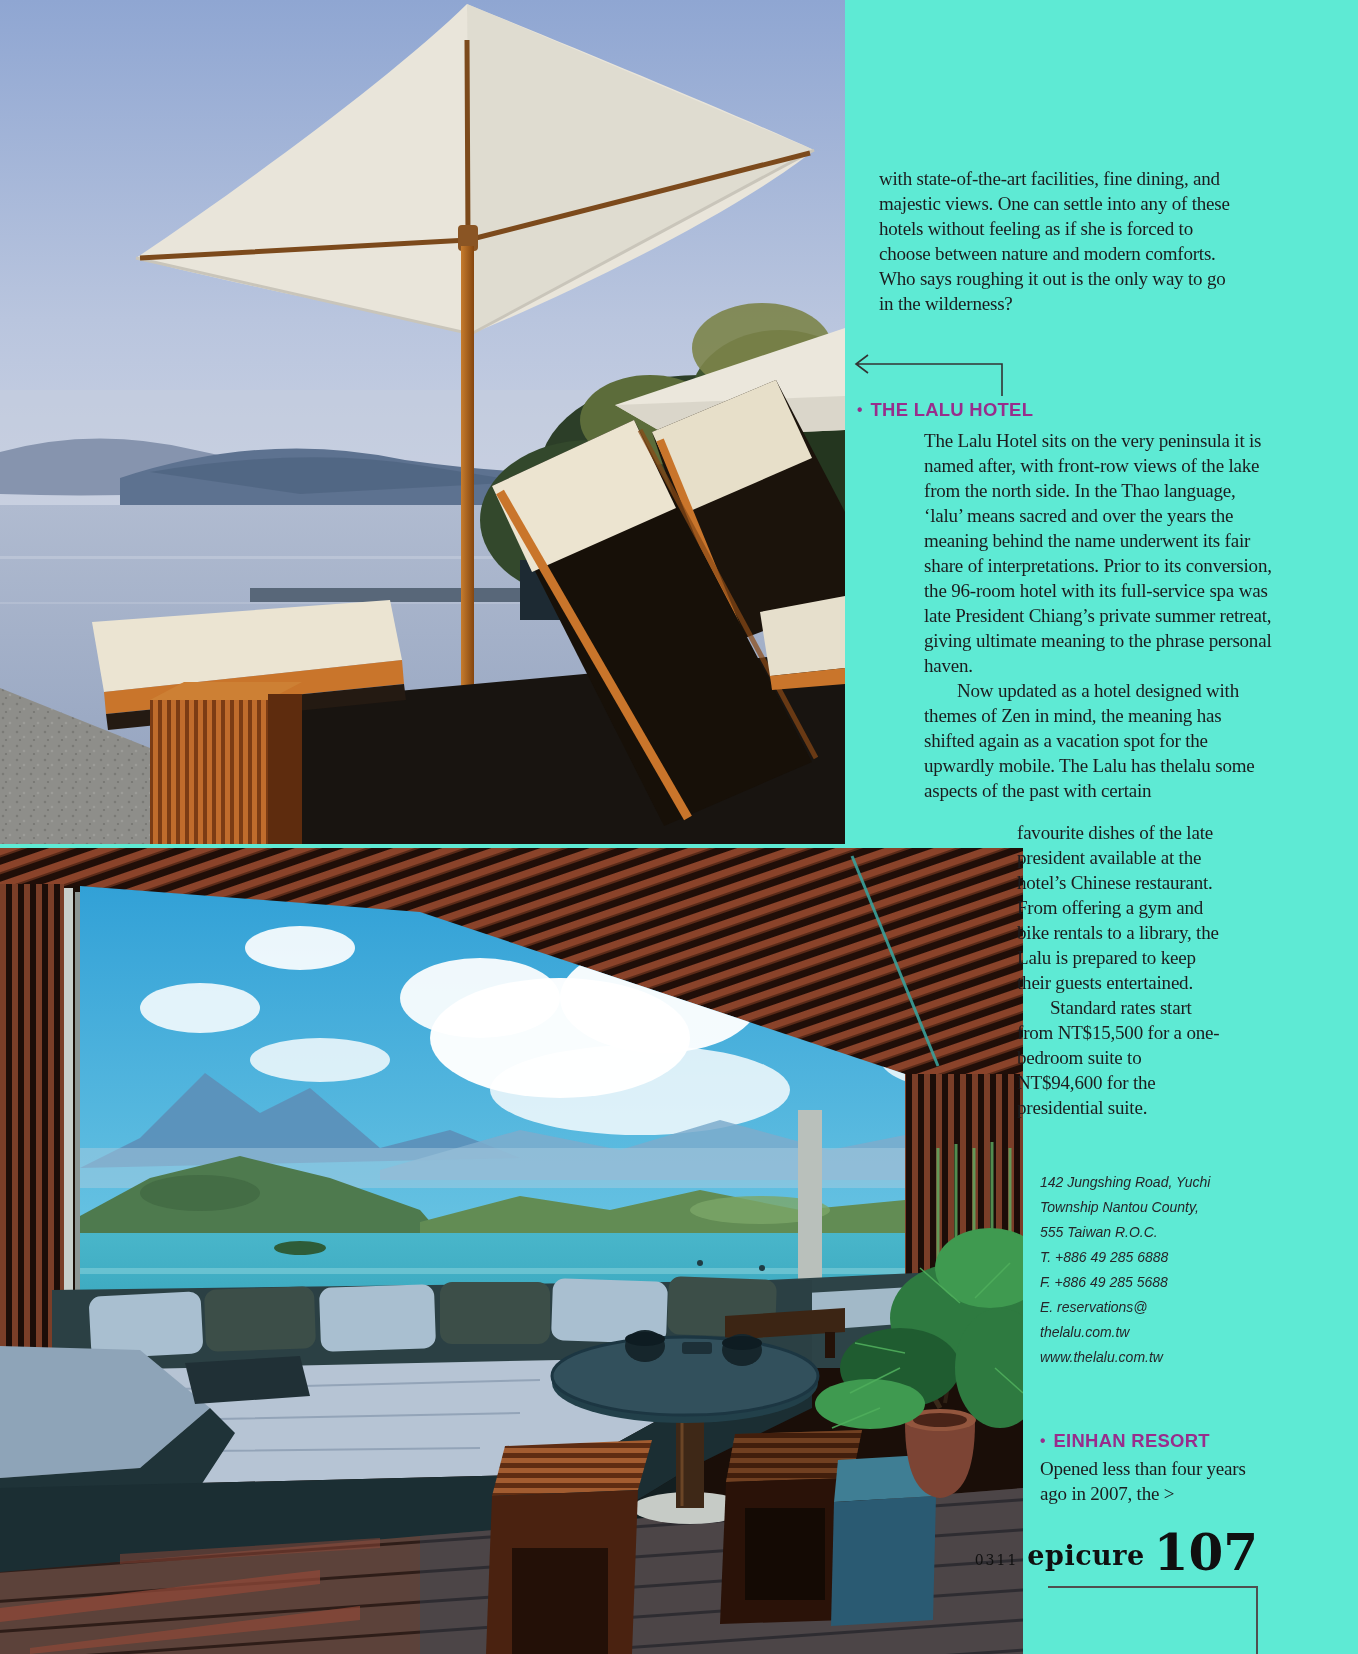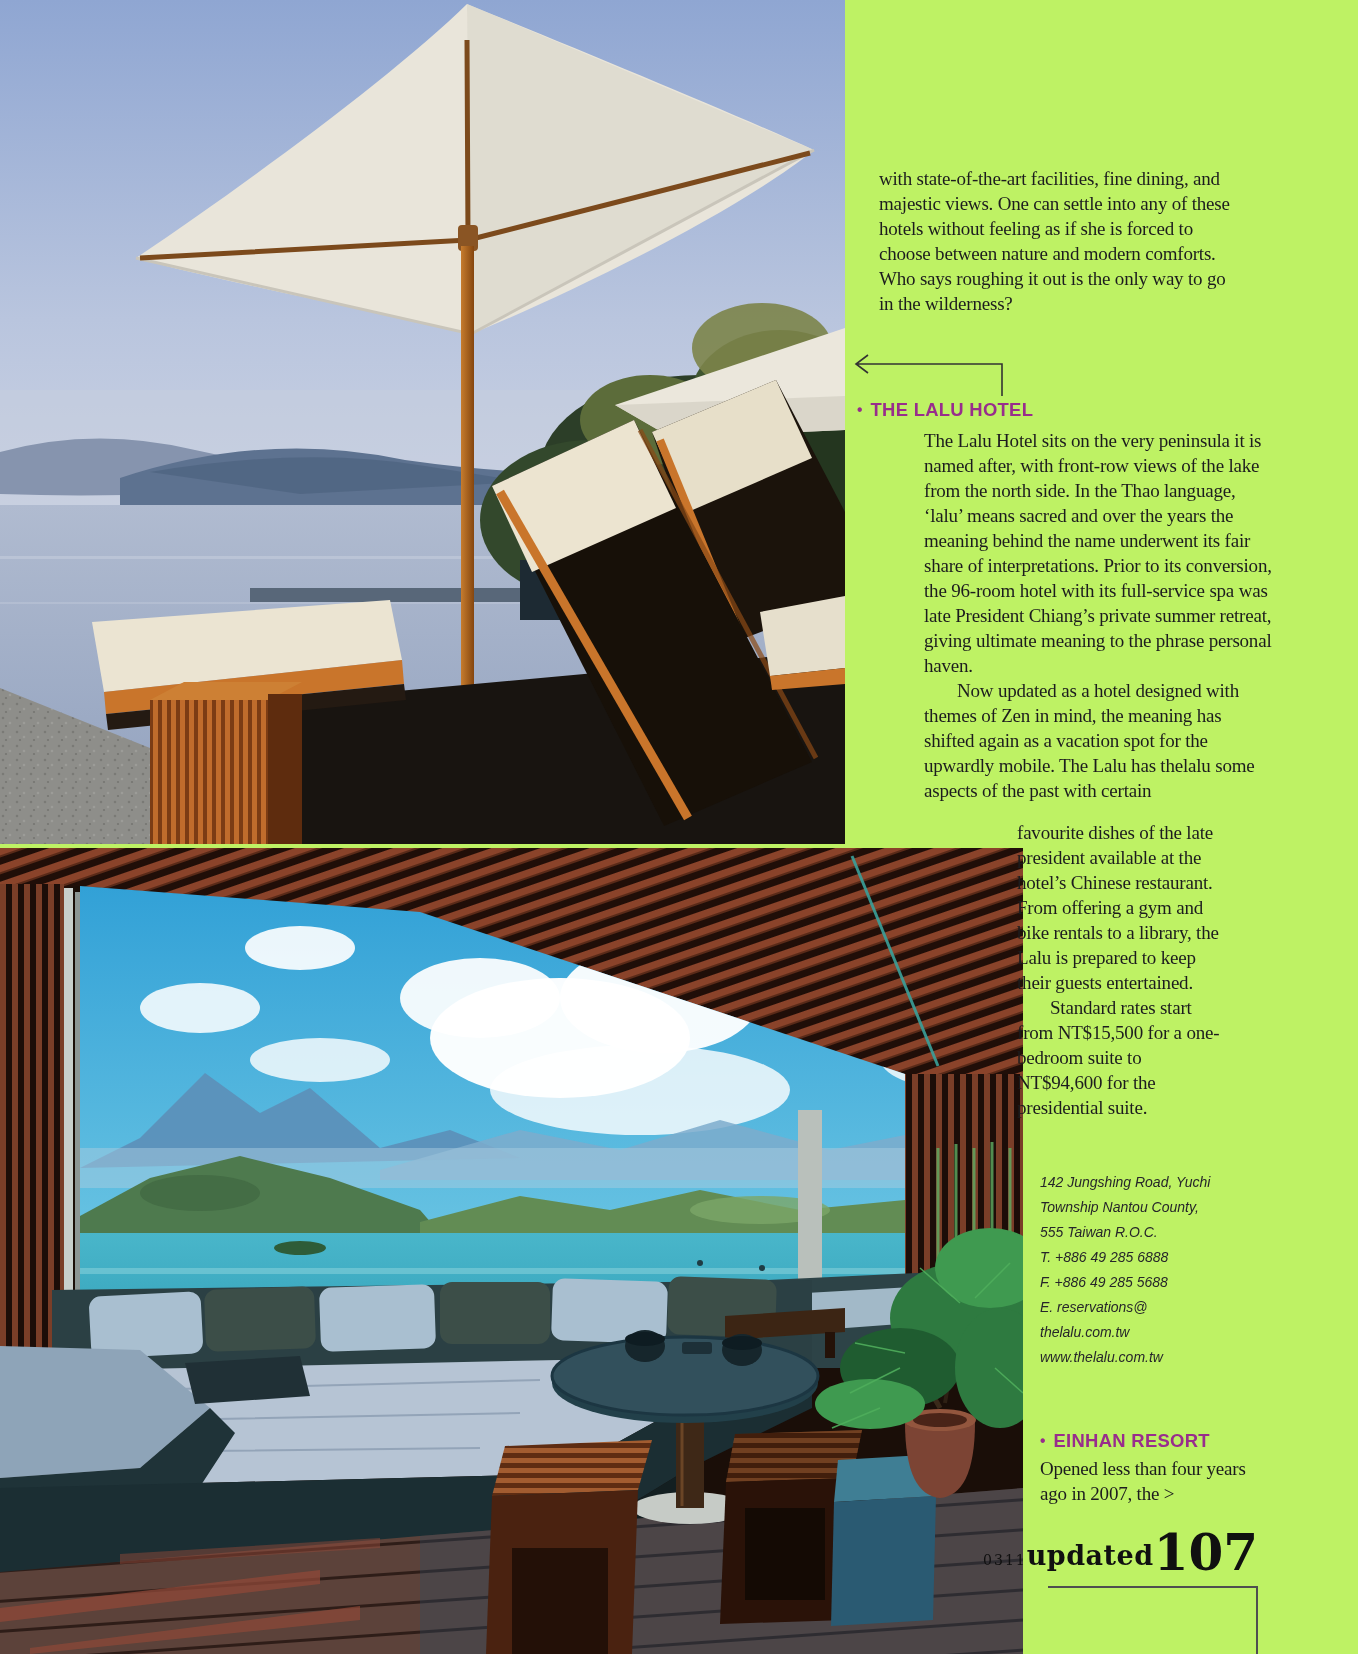--- a/index.html
+++ b/index.html
@@ -1,16 +1,16 @@
 <!DOCTYPE html>
 <html><head>
 <meta charset="utf-8">
 <style>
   html,body{margin:0;padding:0;background:#ffffff;}
-  .page{position:relative;width:1358px;height:1654px;background:#bef264;overflow:hidden;}
+  .page{position:relative;width:1358px;height:1654px;background:#5eead4;overflow:hidden;}
 
   
   .photo-top{position:absolute;left:0;top:0;width:845px;height:844px;}
   .photo-bottom{position:absolute;left:0;top:848px;width:1023px;height:806px;}
   .photo-top svg,.photo-bottom svg{display:block;width:100%;height:100%;}
 
   
   .body-serif{font-family:"Liberation Serif",serif;font-size:19px;line-height:25px;
               color:#1c1c1e;letter-spacing:-0.2px;}
   .body-serif p{margin:0;}
@@ -32,21 +32,21 @@
 
   .einhan-head{position:absolute;left:1040px;top:1430px;}
   .einhan-teaser{position:absolute;left:1040px;top:1456px;width:215px;}
 
   
   .callout-arrow{position:absolute;left:846px;top:352px;}
 
   
   .folio{position:absolute;left:1048px;top:1540px;width:210px;height:46px;
          border-bottom:2px solid #4f4f4f;display:flex;align-items:baseline;
-         justify-content:flex-end;gap:0;}
+         justify-content:flex-end;gap:9px;}
   .folio-issue{font-family:"DejaVu Serif",serif;font-size:14px;letter-spacing:2px;color:#101010;}
   .folio-name{font-family:"DejaVu Serif",serif;font-weight:700;font-size:27px;
               letter-spacing:0.5px;color:#101010;}
   .folio-num{font-family:"DejaVu Serif",serif;font-weight:700;font-size:50px;color:#101010;
              line-height:0;position:relative;top:5px;}
   .folio-vline{position:absolute;left:1256px;top:1586px;width:2px;height:68px;background:#4f4f4f;}
 </style>
 </head>
 <body>
 
@@ -349,18 +349,18 @@
   <div class="einhan-head sec-head">
     <span class="bullet">•</span><span>EINHAN RESORT</span>
   </div>
 
   <div class="einhan-teaser body-serif">
     <p>Opened less than four years ago in 2007, the &gt;</p>
   </div>
 
   <div class="folio">
     <span class="folio-issue">0311</span>
-    <span class="folio-name">updated</span>
+    <span class="folio-name">epicure</span>
     <span class="folio-num">107</span>
   </div>
   <div class="folio-vline"></div>
 
 </div>
 
 </body></html>

